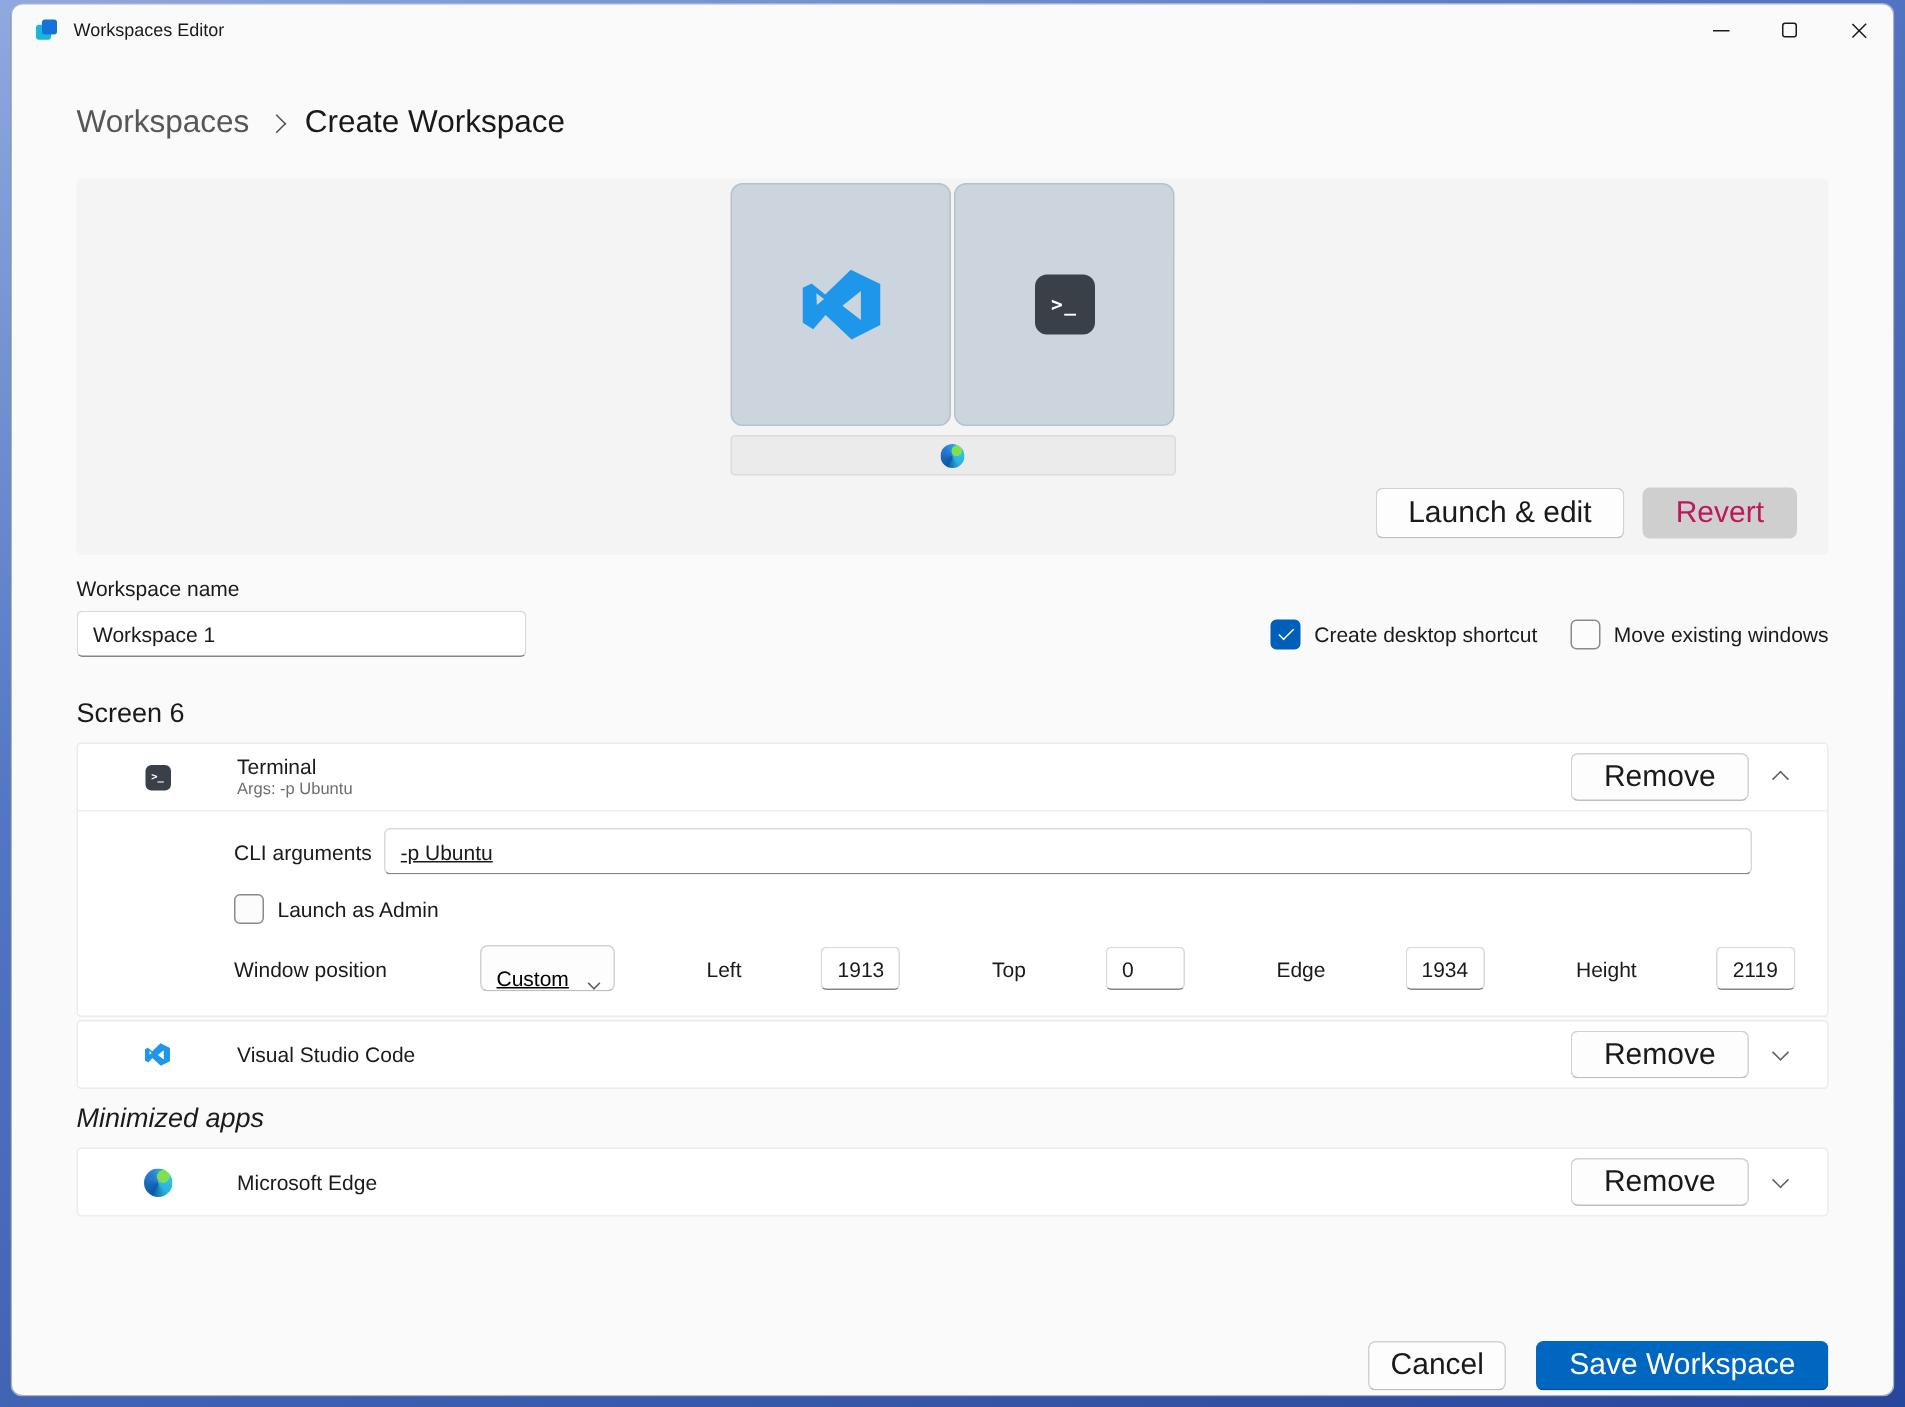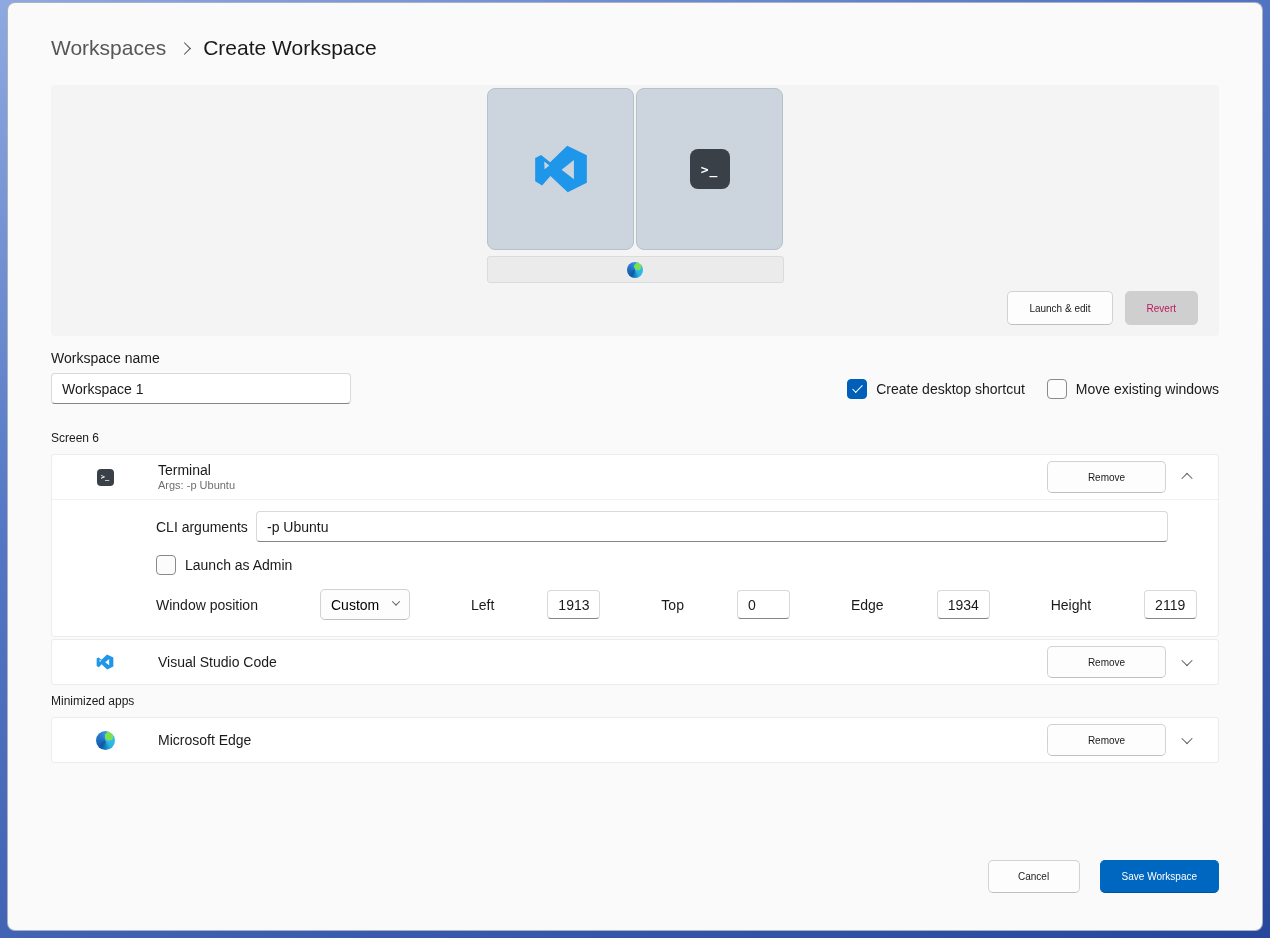--- a/index.html
+++ b/index.html
@@ -55,79 +55,97 @@
   .taskbar { width:297px; height:27px; margin:6px auto 0; background:#ebebeb; border:1px solid #dbdbdb;
              border-radius:3px; display:flex; align-items:center; justify-content:center; }
   .edge-icon { border-radius:50%;
     background:radial-gradient(circle at 68% 28%, #7ee04f 0 22%, transparent 23%),
                conic-gradient(from 210deg at 50% 50%, #0c59a4 0deg, #2b7cd3 110deg, #35c1f1 200deg, #2bb3e0 290deg, #0c59a4 360deg); }
   .edge-icon.sm { width:16px; height:16px; }
   .edge-icon.md { width:19px; height:19px; }
   .preview-actions { position:absolute; right:21px; bottom:11px; display:flex; gap:12px; }
 
   
-  .btn { height:34px; padding:0 21px; font-size:10px; font-family:inherit; color:#1a1a1a;
+  .btn { height:34px; padding:0 21px; font-size:20px; font-family:inherit; color:#1a1a1a;
          background:#fdfdfd; border:1px solid #d2d2d2; border-bottom-color:#bfbfbf; border-radius:5px; cursor:default; }
   .btn.disabled { background:#cfcfcf; border-color:#cfcfcf; color:#be185d; }
   .btn.small { height:32px; width:119px; padding:0; }
   .btn.accent { background:var(--accent); border-color:var(--accent); border-bottom-color:#00529a; color:#fff; }
 
   
   .field-label { margin-top:14px; font-size:14px; }
   .name-row { margin-top:7px; display:flex; align-items:center; }
   .text-input { height:31px; font-size:14px; font-family:inherit; color:#1a1a1a; background:#fff;
                 border:1px solid #d9d9d9; border-bottom-color:#868686; border-radius:4px; padding:0 10px; outline:none; }
   .name-input { width:300px; }
   .check-groups { margin-left:auto; display:flex; align-items:center; gap:22px;padding-left:40px; }
   .check-pair { display:flex; align-items:center; gap:9px; }
   .checkbox { width:20px; height:20px; border-radius:4px; border:1px solid #8a8a8a; background:#fcfcfc;
               display:flex; align-items:center; justify-content:center; cursor:default; }
   .checkbox.checked { background:var(--check); border-color:var(--check); }
   .checkmark { width:5px; height:10px; border-right:1.8px solid #fff; border-bottom:1.8px solid #fff;
                transform:rotate(45deg) translate(-1px,-1px); }
 
-  .section-label { margin-top:27px; font-size:12px; }
-  .section-label.mini { margin:9px 0 0; }
+  .section-label { margin-top:27px; font-size:18px; }
+  .section-label.mini { margin:9px 0 0;font-style:italic; }
 
   
   .rows { margin-top:9px; display:flex; flex-direction:column; gap:2px; }
   .card { background:#fff; border:1px solid #ececec; border-radius:3px; }
   .row-header { height:44px; display:flex; align-items:center; padding:0 10px 0 43px; }
   .row-icon-wrap { width:20px; display:flex; justify-content:center; }
   .row-text { margin-left:43px; display:flex; flex-direction:column; justify-content:center; }
   .row-title { font-size:14px; line-height:17px; }
   .row-sub { font-size:11px; color:#6e6e6e; line-height:13px; }
   .row-header .btn.small { margin-left:auto; }
   .chev-btn { width:42px; height:32px; display:flex; align-items:center; justify-content:center;
               background:transparent; border:none; cursor:default; }
 
   .details { border-top:1px solid #f0f0f0; padding:11px 0 16px 104px; }
   .cli-row { display:flex; align-items:center; }
   .cli-label { width:100px; }
-  .cli-input { flex:1; margin-right:50px; }
+  .cli-input { flex:1; margin-right:50px;text-decoration:underline; }
   .admin-row { margin-top:13px; display:flex; align-items:center; gap:9px; }
   .pos-row { margin-top:14px; display:flex; align-items:center;gap:44px; }
   .pos-label { width:120px; }
   .dropdown { width:90px; height:31px; background:#fdfdfd; border:1px solid #d2d2d2; border-bottom-color:#bfbfbf;
-              border-radius:5px; display:flex; align-items:center; justify-content:space-between;
-              padding:0 10px; font-size:14px; font-family:inherit; cursor:default; }
+              border-radius:5px; display:flex; align-items:flex-end; justify-content:space-between;
+              padding:0 10px; font-size:14px; font-family:inherit; cursor:default;text-decoration:underline; }
   .dropdown .chev { width:6px; height:6px; border-width:1.3px; border-color:#5d5d5d; margin-top:-3px; }
   .num-label { margin-left:17px; }
   .num-input { width:53px; margin-left:9px; height:29px; }
 
   
   .footer { position:absolute; right:43px; bottom:36px; display:flex; gap:20px; }
   .footer .btn { height:33px; }
   .footer .cancel { width:92px; padding:0; }
 </style>
 </head>
 <body>
 
 <div class="window">
 
+  <div class="titlebar">
+    <svg class="app-icon" viewBox="0 0 16 16">
+      <rect x="1" y="4.5" width="10" height="10" rx="2" fill="#18b7d9"></rect>
+      <rect x="5" y="1" width="10" height="10" rx="2" fill="#1573d8"></rect>
+    </svg>
+    <span class="win-title">Workspaces Editor</span>
+    <div class="win-controls">
+      <div class="ctrl">
+          <span class="min-glyph"></span>
+        </div>
+      <div class="ctrl">
+          <span class="max-glyph"></span>
+        </div>
+      <div class="ctrl">
+          <span class="x-glyph"></span>
+        </div>
+    </div>
+  </div>
 
   <div class="content">
 
     <div class="breadcrumb">
       <span class="crumb-parent">Workspaces</span>
       <span class="chev right"></span>
       <span class="crumb-current">Create Workspace</span>
     </div>
 
     <div class="preview-panel">

